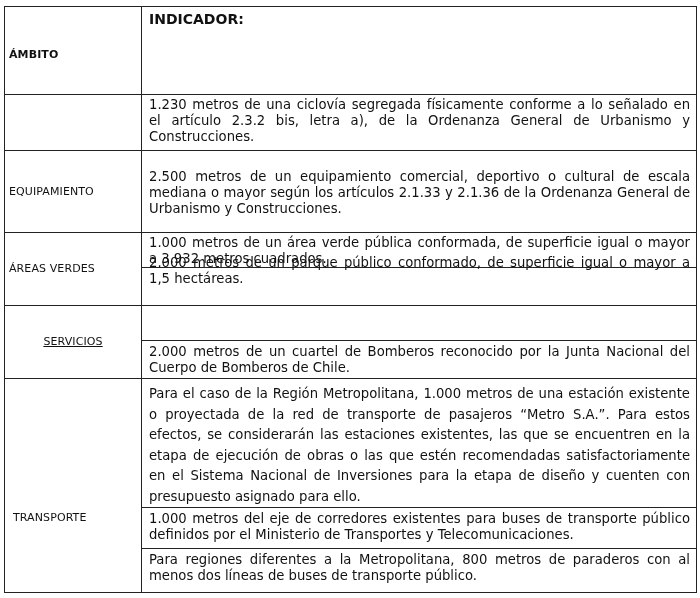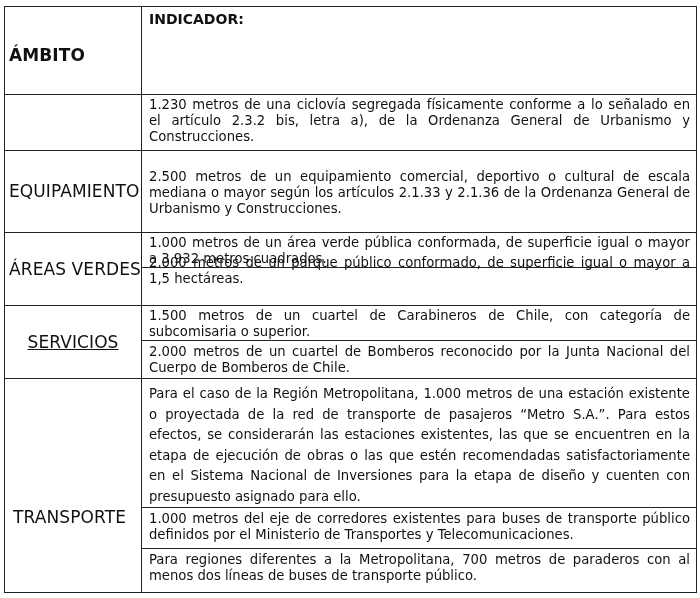--- a/index.html
+++ b/index.html
@@ -5,21 +5,21 @@
   html, body { margin:0; padding:0; background:#ffffff; }
   body { width:700px; height:598px; position:relative; overflow:hidden;
          font-family:"DejaVu Sans", sans-serif; color:#111; }
   .tbl { position:absolute; left:4px; top:6px; width:693px; height:587px;
          border:1.5px solid #222; box-sizing:border-box; }
   .vline { position:absolute; left:136px; top:0; bottom:0; width:0; border-left:1.5px solid #222; }
   .hline { position:absolute; height:0; border-top:1.5px solid #222; }
   .hfull { left:0; right:0; }
   .hright { left:136px; right:0; }
   .amb { position:absolute; left:0; width:136px; display:flex; align-items:center;
-         font-size:17px; letter-spacing:0.1px; box-sizing:border-box; padding-left:4px; }
+         font-size:11px; letter-spacing:0.1px; box-sizing:border-box; padding-left:4px; }
   .amb.center { justify-content:center; padding-left:0;text-decoration:underline; }
   .cell { position:absolute; left:144px; right:6px; font-size:13.2px; line-height:16.2px;
           text-align:justify; text-align-last:left; }
   .bold { font-weight:bold; }
 </style>
 </head>
 <body>
 
 <div class="tbl">
   <div class="vline"></div>
@@ -42,20 +42,19 @@
   <div class="cell" style="top:90px">1.230 metros de una ciclovía segregada físicamente conforme a lo señalado en el artículo 2.3.2 bis, letra a), de la Ordenanza General de Urbanismo y Construcciones.</div>
 
   <div class="amb" style="top:143px;height:82px">EQUIPAMIENTO</div>
   <div class="cell" style="top:162px">2.500 metros de un equipamiento comercial, deportivo o cultural de escala mediana o mayor según los artículos 2.1.33 y 2.1.36 de la Ordenanza General de Urbanismo y Construcciones.</div>
 
   <div class="amb" style="top:225px;height:73px">ÁREAS VERDES</div>
   <div class="cell" style="top:228px">1.000 metros de un área verde pública conformada, de superficie igual o mayor a 3.932 metros cuadrados.</div>
   <div class="cell" style="top:248px">2.000 metros de un parque público conformado, de superficie igual o mayor a 1,5 hectáreas.</div>
 
   <div class="amb center" style="top:298px;height:73px">SERVICIOS</div>
-  <div class="cell" style="top:301px">1.500 metros de un cuartel de Carabineros de Chile, con categoría de subcomisaria o superior.</div>
   <div class="cell" style="top:337px">2.000 metros de un cuartel de Bomberos reconocido por la Junta Nacional del Cuerpo de Bomberos de Chile.</div>
 
   <div class="amb" style="top:371px;height:278px;padding-left:8px">TRANSPORTE</div>
   <div class="cell" style="top:377px;line-height:20.5px">Para el caso de la Región Metropolitana, 1.000 metros de una estación existente o proyectada de la red de transporte de pasajeros “Metro S.A.”. Para estos efectos, se considerarán las estaciones existentes, las que se encuentren en la etapa de ejecución de obras o las que estén recomendadas satisfactoriamente en el Sistema Nacional de Inversiones para la etapa de diseño y cuenten con presupuesto asignado para ello.</div>
   <div class="cell" style="top:504px">1.000 metros del eje de corredores existentes para buses de transporte público definidos por el Ministerio de Transportes y Telecomunicaciones.</div>
-  <div class="cell" style="top:545px">Para regiones diferentes a la Metropolitana, 700 metros de paraderos con al menos dos líneas de buses de transporte público.</div>
+  <div class="cell" style="top:545px">Para regiones diferentes a la Metropolitana, 800 metros de paraderos con al menos dos líneas de buses de transporte público.</div>
 </div>
 
 </body></html>

